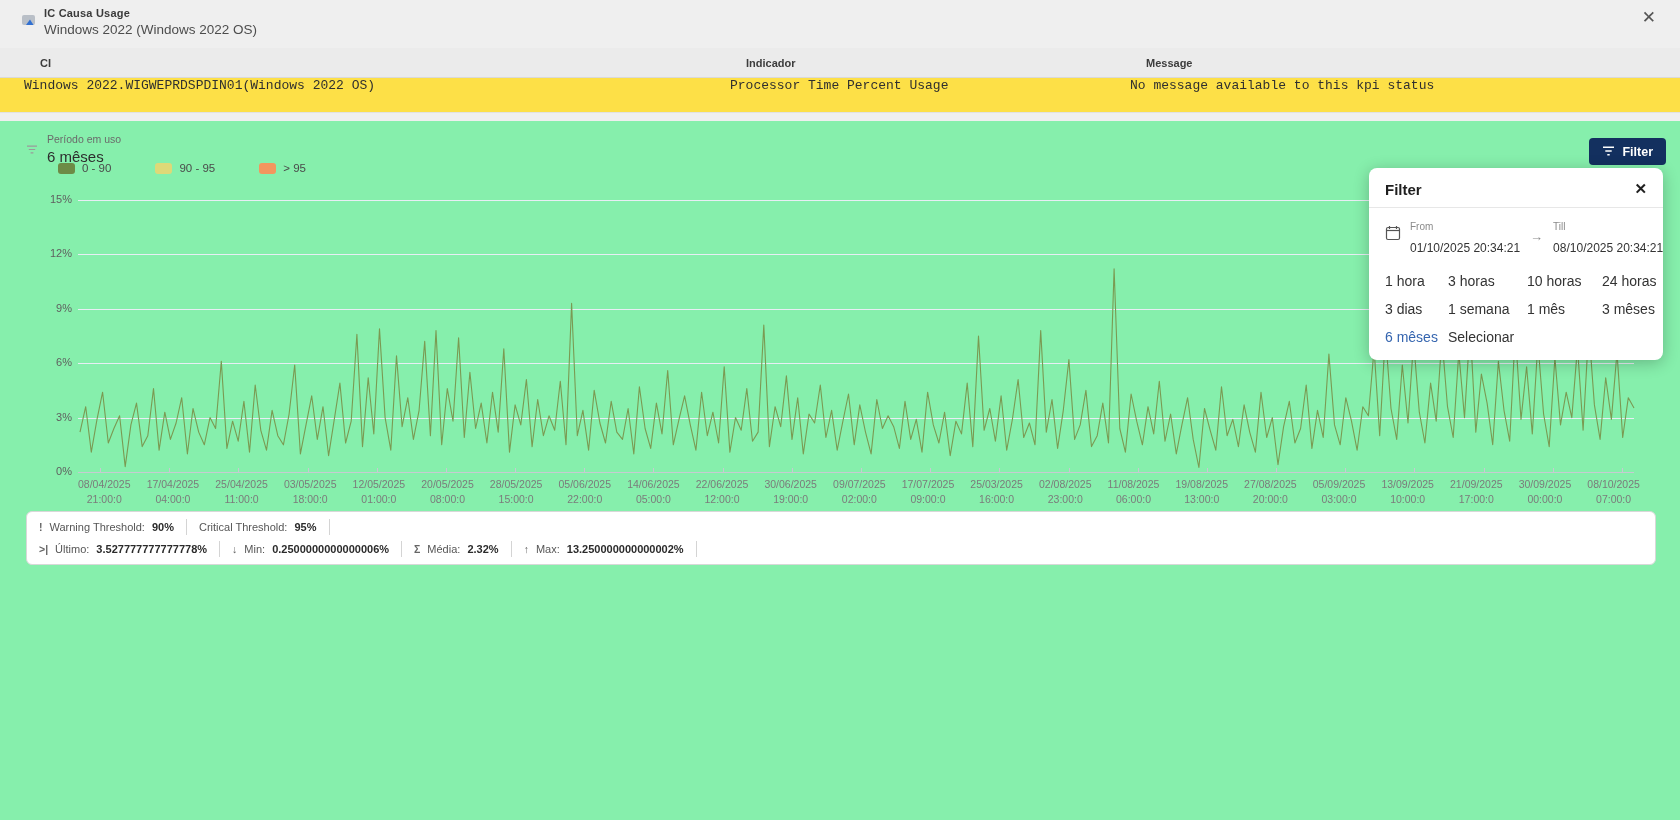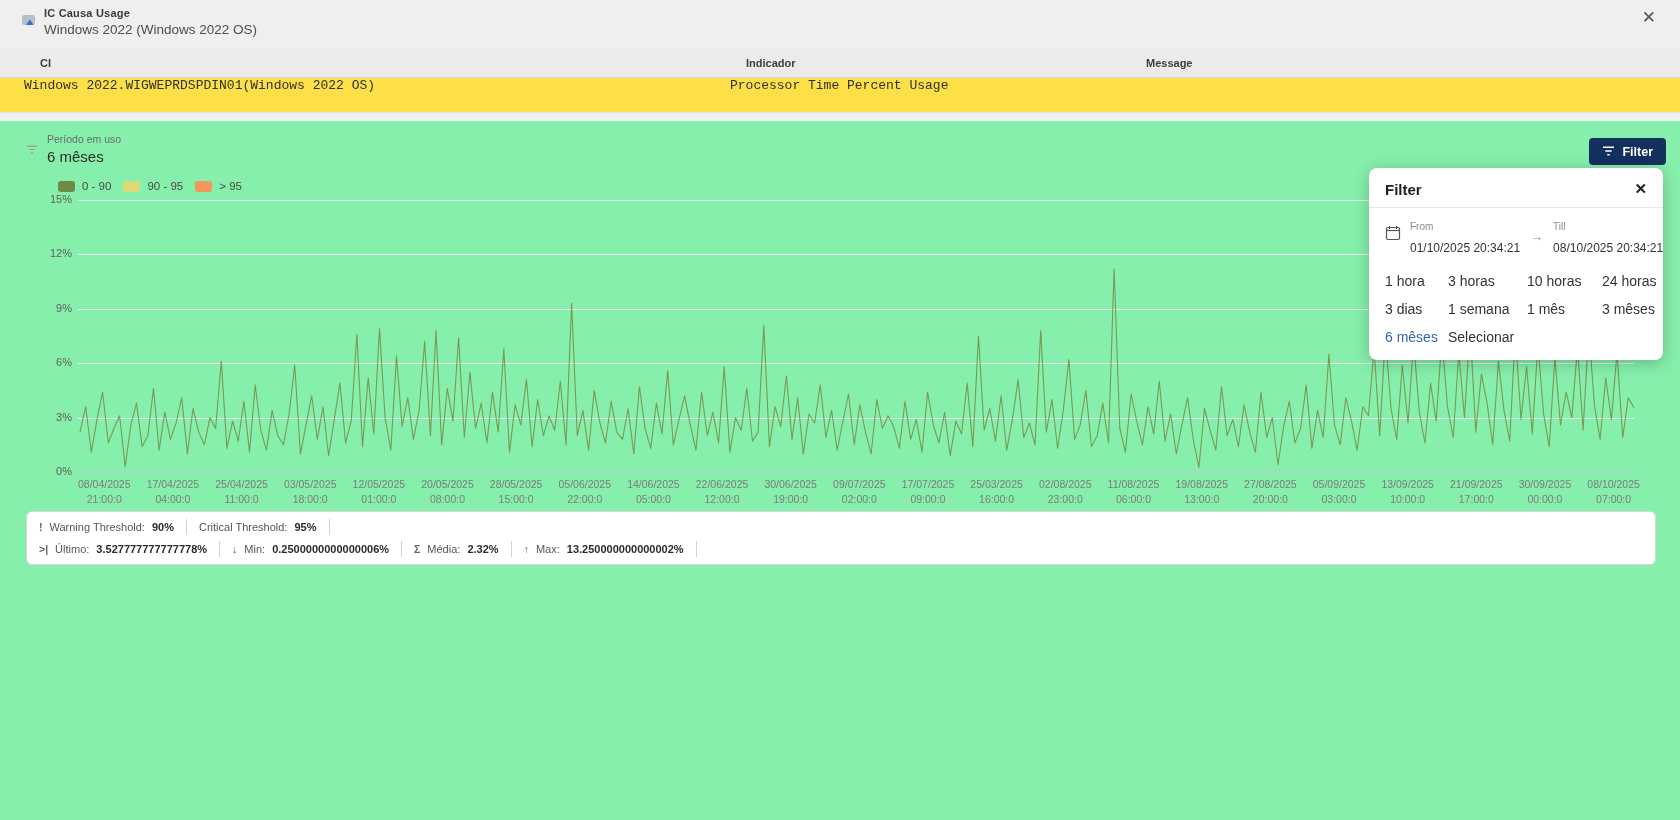--- a/index.html
+++ b/index.html
@@ -25,21 +25,21 @@
   .c2 { width:400px; padding-left:24px; }
   .c3 { flex:1; padding-left:24px; }
   .spacer { height:8px; }
   
   .card { position:absolute; left:0; top:121px; width:1680px; height:699px; background:#86efac; }
   .period-block { position:absolute; left:26px; top:12px; display:flex; }
   .tune-icon { margin-right:9px; margin-top:7px; }
   .period-label { font-size:10.5px; color:#6b6b6b; }
   .period-value { font-size:15px; color:#2d2d2d; margin-top:3px; }
   .filter-btn { position:absolute; right:14px; top:17px; height:27px; background:#13305f; color:#fff; border-radius:4px; display:flex; align-items:center; padding:0 13px; font-size:12.5px; font-weight:600; gap:7px; cursor:pointer; z-index:4; }
-  .legend { position:absolute; left:58px; top:59px; display:flex; gap:12px; }
+  .legend { position:absolute; left:58px; top:41px; display:flex; gap:44px; }
   .legend-item { display:flex; align-items:center; gap:7px; font-size:11.5px; color:#4a4a4a; }
   .swatch { width:17px; height:11px; border-radius:3px; display:inline-block; }
   .plot { position:absolute; left:78px; top:79px; }
   .ylabs { position:absolute; left:28px; top:79px; width:44px; height:272px; }
   .ylab { position:absolute; right:0; font-size:11px; color:#5f5f5f; }
   .xlabs { position:absolute; left:78px; top:356px; width:1562px; display:flex; justify-content:space-between; }
   .xtick { font-size:10.5px; color:#7b7b7b; text-align:center; line-height:1.4; }
   
   .statsbox { position:absolute; left:26px; top:390px; right:24px; border:1px solid #d8d8d8; border-radius:6px; padding:4px 0; background:#fff; }
   .srow { display:flex; align-items:center; padding:3px 12px; font-size:11px; }
@@ -81,20 +81,21 @@
 
 <div>
   <div class="t-head">
     <div class="c1">CI</div>
     <div class="c2">Indicador</div>
     <div class="c3">Message</div>
   </div>
   <div class="t-row">
     <div class="c1">Windows 2022.WIGWEPRDSPDIN01(Windows 2022 OS)</div>
     <div class="c2">Processor Time Percent Usage</div>
+    <div class="c3">No message available to this kpi status</div>
   </div>
 </div>
 <div class="spacer"></div>
 
 <div class="card">
 
   <div class="period-block">
     <span class="tune-icon">
       <svg width="12" height="9" viewBox="0 0 12 9">
           <path d="M1 1.2h10M2.8 4.5h6.4M4.6 7.8h2.8" stroke="#9a9a9a" stroke-width="1.2" fill="none"></path>

